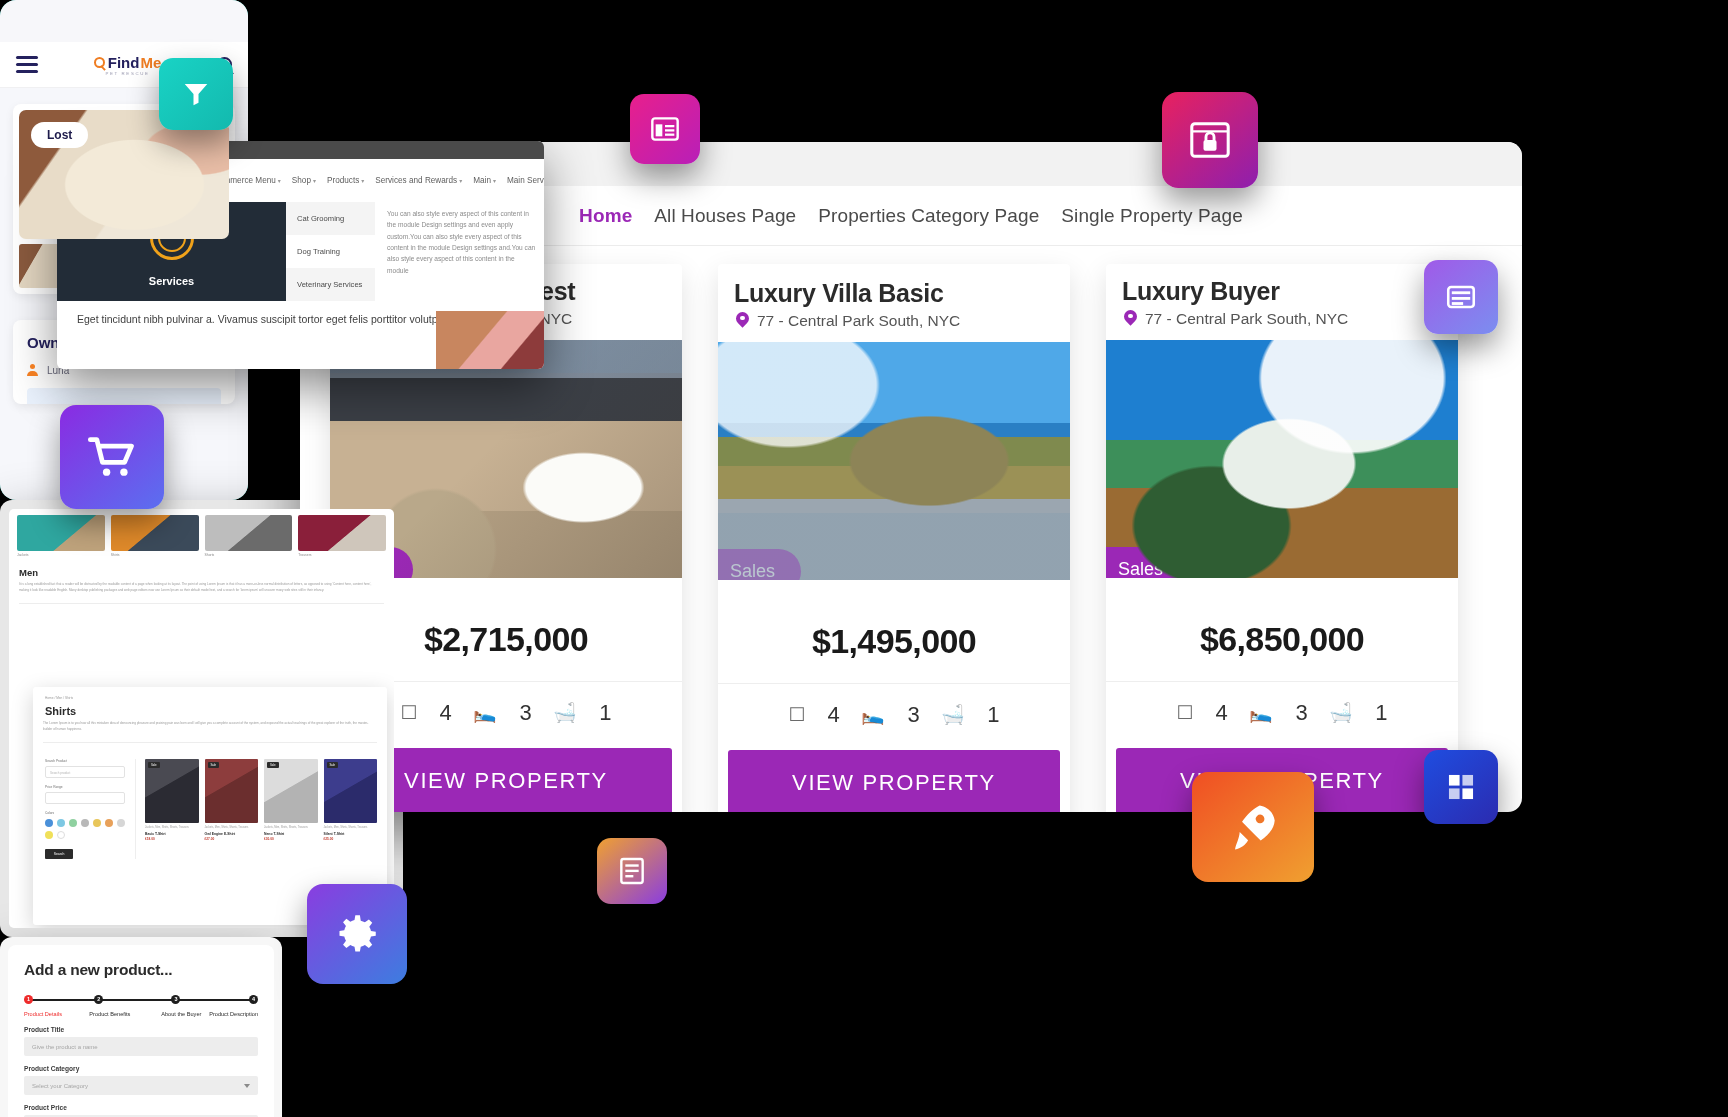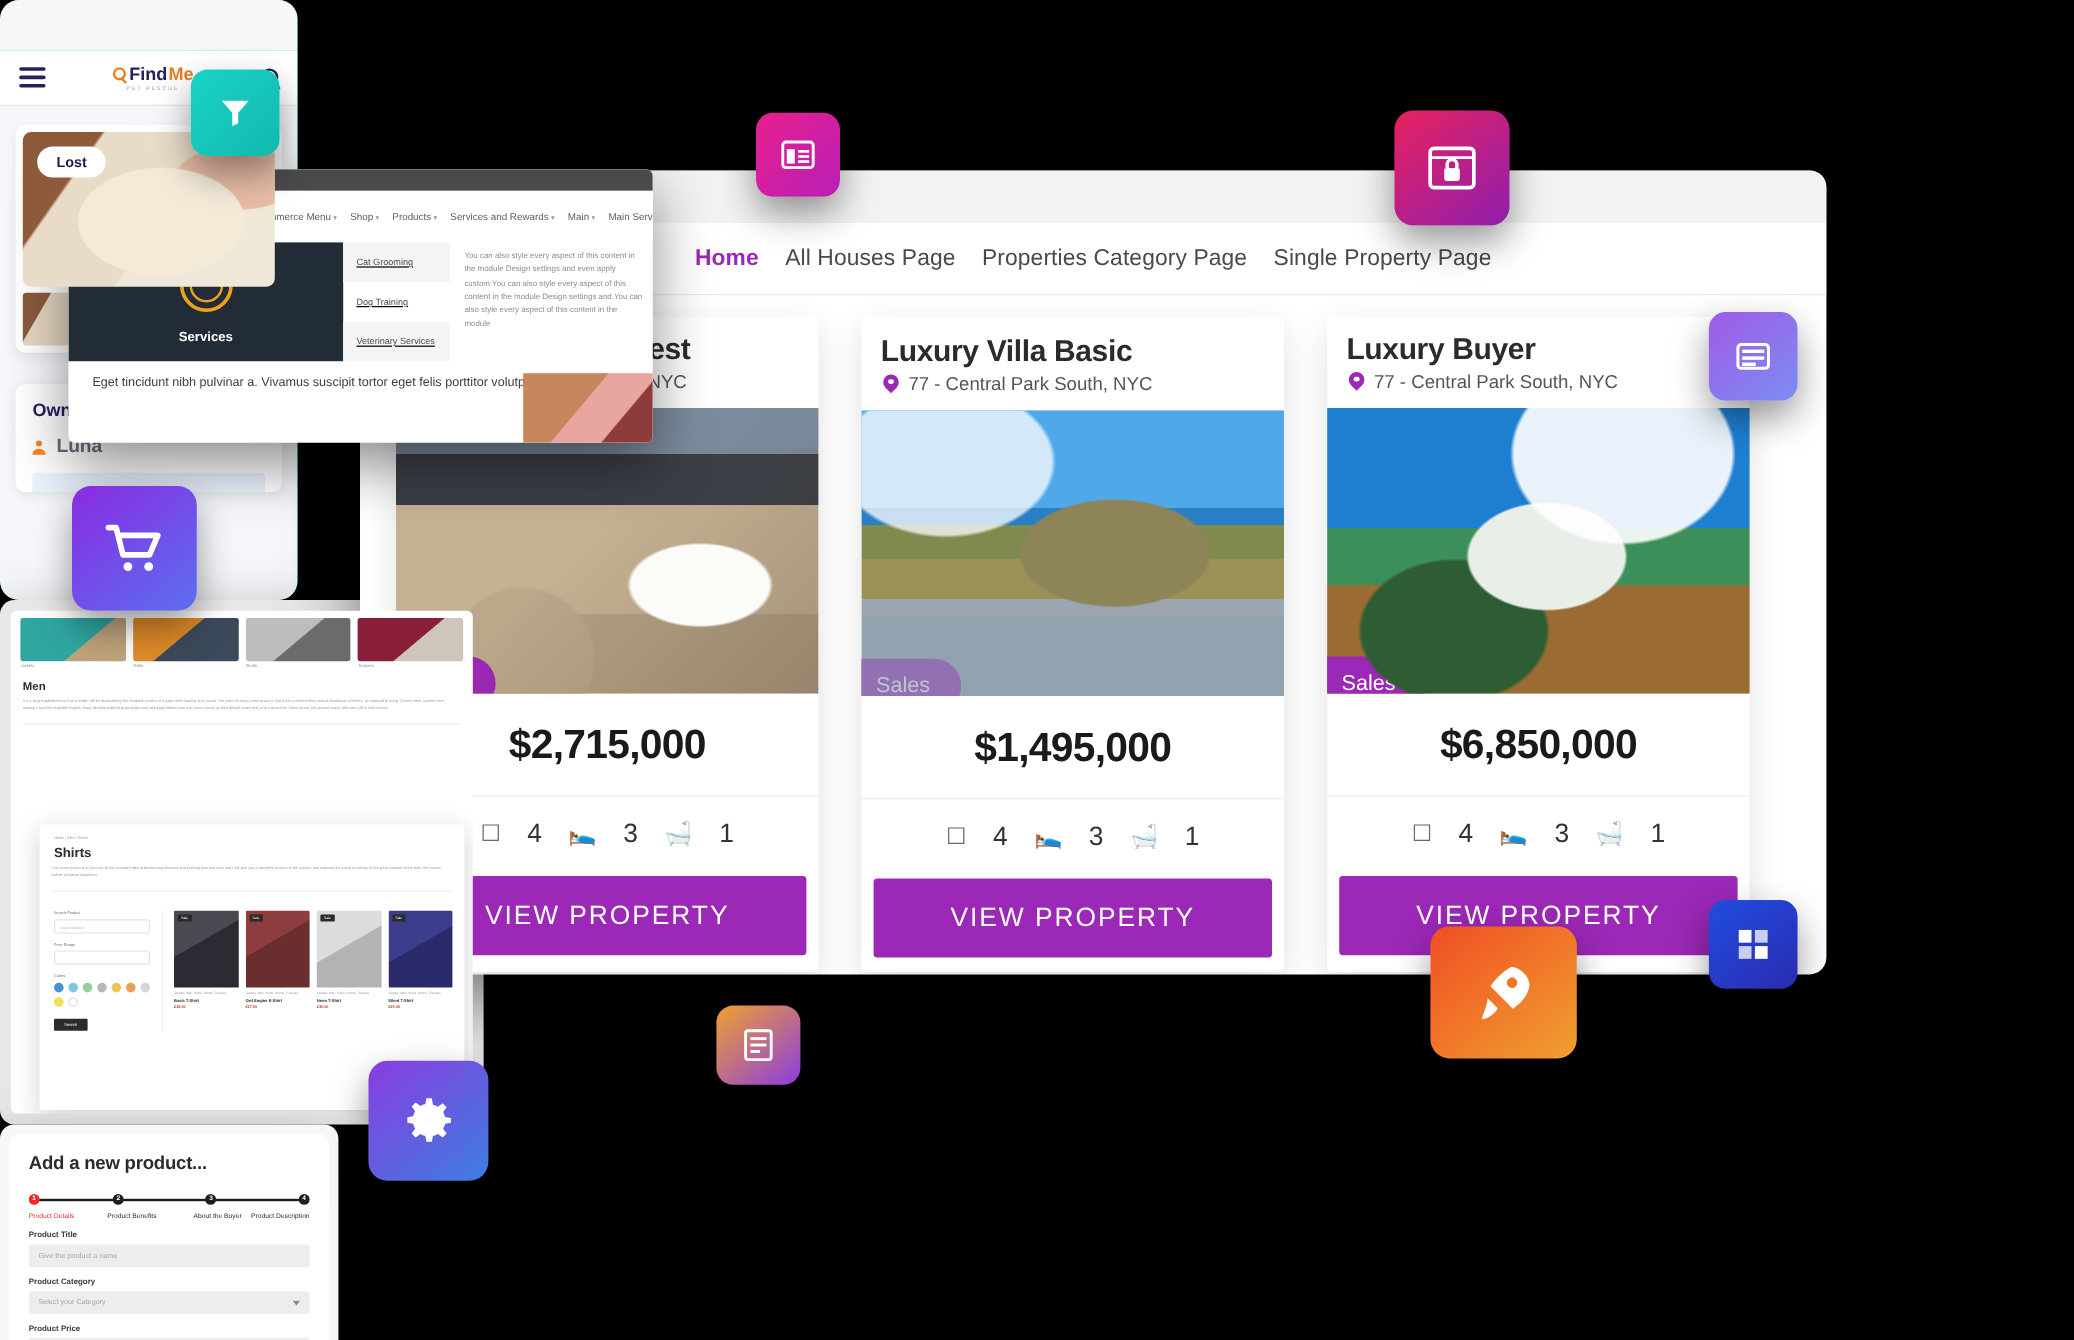--- a/index.html
+++ b/index.html
@@ -60,21 +60,21 @@
     content:''; position:absolute; left:4.2px; top:4.2px; width:4.6px;height:4.6px;
     border-radius:50%; background:#fff;
   }
   .photo { position:relative; height:238px; overflow:hidden; }
   .badge-sales {
     position:absolute; left:-28px; bottom:-14px;
     background:#9b28b6; color:#fff; font-size:18px;
     padding:12px 26px 12px 40px; border-radius:30px;
   }
   .price { text-align:center; font-size:34px; font-weight:800; color:#1a1a1a;
-           padding:24px 0 22px 0; letter-spacing:-.6px; border-bottom:1px solid #eee;}
+           padding:42px 0 22px 0; letter-spacing:-.6px; border-bottom:1px solid #eee;}
   .specs { display:flex; align-items:center; justify-content:center; gap:22px;
            padding:18px 0 20px 0; font-size:22px; color:#333; }
   .specs .ico { color:#6a6a6a; font-size:19px; }
   .viewbtn {
     margin: 2px 10px 12px 10px; background:#9b28b6; color:#fff;
     text-align:center; font-size:22px; letter-spacing:1.6px;
     padding:20px 0; border-radius:3px;
   }
   .pcard2 .ptitle { padding-top:16px; }
 
@@ -123,21 +123,21 @@
   .petnav span { font-size:8.2px; color:#5e5e5e; white-space:nowrap; }
   .petnav .ch { font-size:6px; color:#9a9a9a; margin-left:2px; }
   #petshop .body { display:flex; height:99px; }
   .svc-dark { width:229px; background:#222c37; display:flex; flex-direction:column;
               align-items:center; justify-content:center; gap:15px; }
   .svc-paw { width:44px;height:44px;border-radius:50%;border:3px solid #f0a21a;
              position:relative;}
   .svc-paw::after{content:'';position:absolute;inset:5px;border-radius:50%;
              border:2.5px solid #f0a21a;}
   .svc-label { color:#fff; font-size:11px; font-weight:700; }
-  .svc-list { width:89px;text-decoration:underline; }
+  .svc-list { width:89px; }
   .svc-item { height:33px; display:flex; align-items:center; padding-left:11px;
               font-size:7.6px; color:#4b4b4b; line-height:1.45; }
   .svc-item.alt { background:#f4f4f4; }
   .svc-text { flex:1; padding:6px 8px 0 12px; font-size:6.6px; color:#8c8c8c;
               line-height:1.72; }
   #petshop .footer { padding:10px 14px 0 20px; font-size:10.5px; color:#3e3e3e;
                      line-height:1.55; }
   .dogmouth { position:absolute; right:0; bottom:0; width:108px; height:58px;
               background:linear-gradient(130deg,#c8865f 0 45%,#e9a6a0 46% 72%,#8d3b3b 73% 100%);}
 
@@ -179,21 +179,21 @@
   .th3{background:linear-gradient(160deg,#a8c076 0 35%,#ded2bb 36% 70%,#8f7f60 71% 100%);}
   .owner-card{ background:#fff; border-radius:8px; margin-top:26px; padding:14px 14px 0 14px;
                box-shadow:0 3px 10px rgba(0,0,0,.07); }
   .owner-title{ font-size:15px; font-weight:700; color:#24215e; }
   .owner-row{ display:flex; align-items:center; gap:9px; padding:13px 0 12px 0; }
   .ico-person{ width:11px;height:12px;position:relative; }
   .ico-person::before{content:'';position:absolute;top:0;left:3px;width:5px;height:5px;
         border-radius:50%;background:#ef7d22;}
   .ico-person::after{content:'';position:absolute;bottom:0;left:0;width:11px;height:5px;
         border-radius:5px 5px 0 0;background:#ef7d22;}
-  .owner-name{ font-size:16px; color:#6a6a7d;font-weight:bold; }
+  .owner-name{ font-size:10px; color:#6a6a7d; }
   .owner-strip{ height:16px; background:#eaf2fd; border-radius:4px 4px 0 0; }
 
   
   #tablet {
     left:727px; top:531px; width:403px; height:437px;
     background:#e7e7e7; border-radius:12px; box-shadow:0 22px 55px rgba(0,0,0,.45);
     padding:9px; overflow:hidden;
   }
   .tb-inner { background:#fff; height:100%; border-radius:5px; overflow:hidden; position:relative;}
   .tb-top { display:flex; gap:6px; padding:6px 8px 0 8px; }

